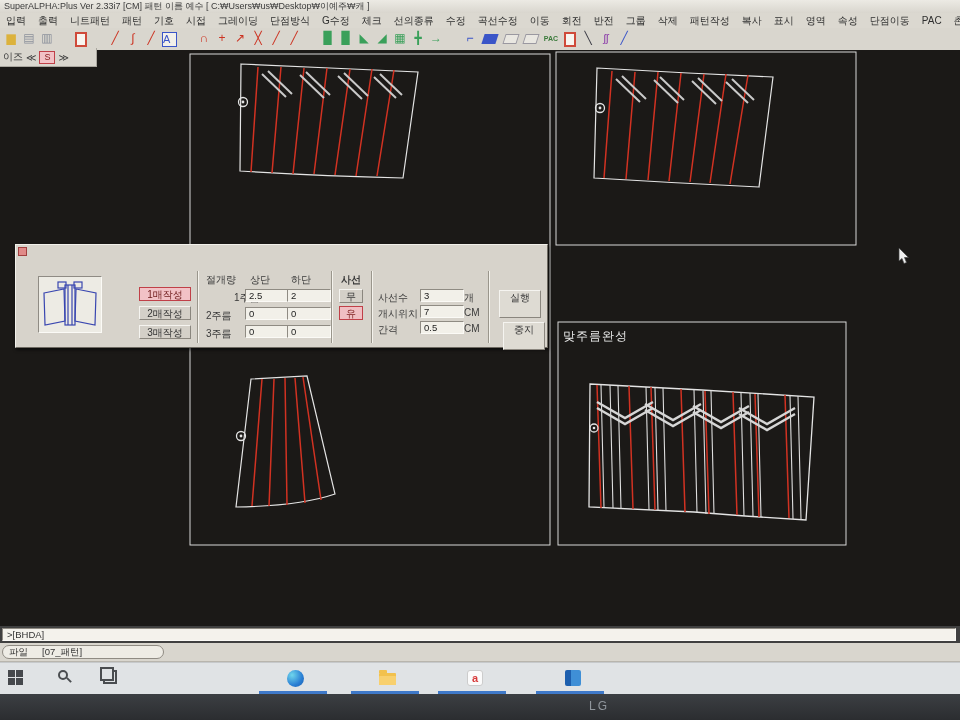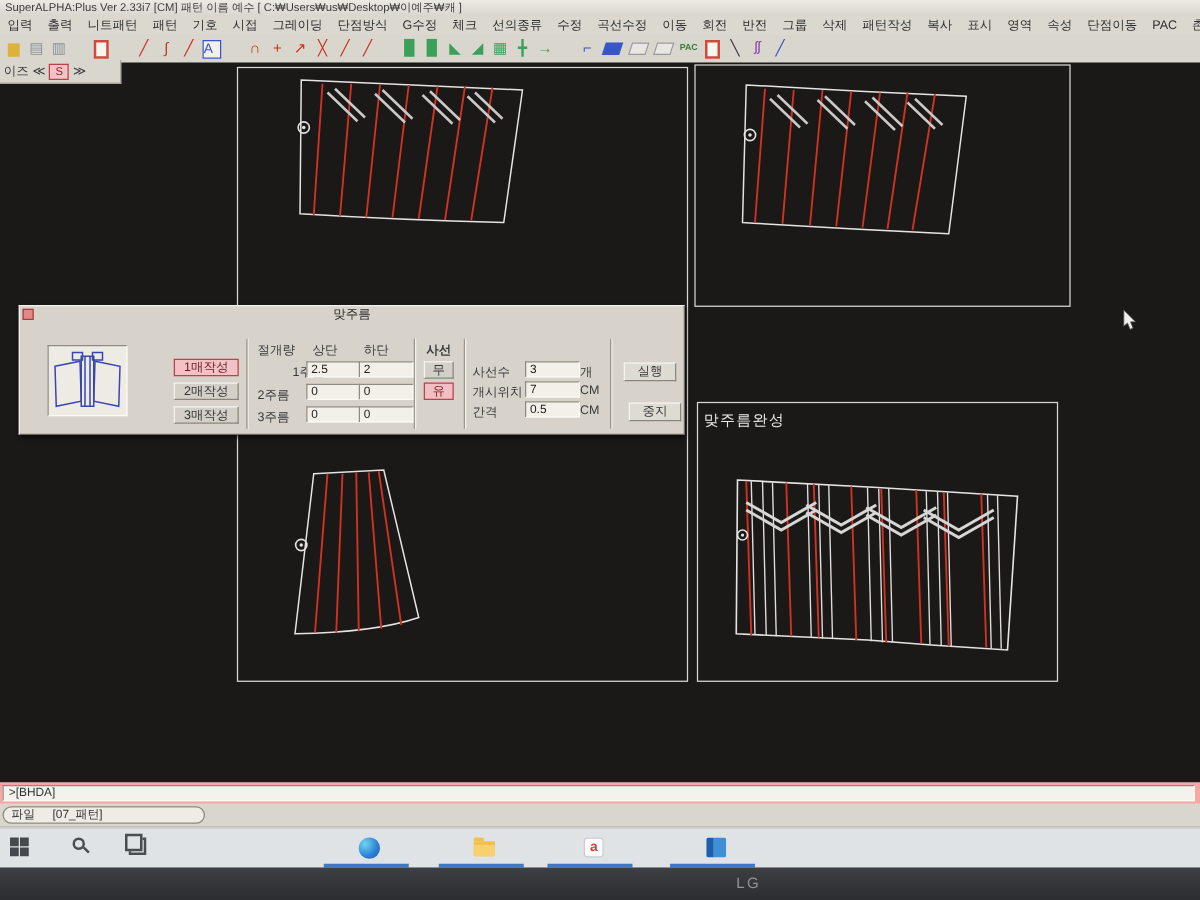--- a/index.html
+++ b/index.html
@@ -58,25 +58,25 @@
   .vsep { position:absolute; top:26px; width:2px; height:72px;
     border-left:1px solid #9a968c; border-right:1px solid #f4f2ec; }
   .dlg-lab { position:absolute; white-space:nowrap; }
   .dlg-box { position:absolute; width:44px; height:13px; background:#f2f0e9;
     border:1px solid #8f8b83; border-bottom-color:#fbfaf6; border-right-color:#fbfaf6;
     font-size:9.5px; line-height:11px; padding-left:3px; color:#222; }
   .tg-btn { position:absolute; left:323px; width:24px; height:14px; text-align:center;
     line-height:13px; background:#d4d0c8; border:1px solid #8a867e;
     border-top-color:#f5f4f0; border-left-color:#f5f4f0; }
   .tg-btn.active { background:#f0bfc3; border:1px solid #c04048; color:#7c1f1f; }
-  .run-btn { position:absolute; width:42px; height:15px; text-align:center; line-height:14px;
+  .run-btn { position:absolute; width:42px; height:28px; text-align:center; line-height:14px;
     background:#dedbd3; border:1px solid #8a867e; border-top-color:#f5f4f0; border-left-color:#f5f4f0; }
 
   
-  .cmd-row { position:absolute; left:0; top:626px; width:960px; height:17px; background:#fca5a5; }
+  .cmd-row { position:absolute; left:0; top:626px; width:960px; height:17px; background:#404040; }
   .cmd-field { position:absolute; left:2px; top:2px; width:954px; height:13px; background:#f4f2ec;
     border:1px solid #8f8b83; border-bottom-color:#fbfaf6; border-right-color:#fbfaf6;
     font-size:9.5px; line-height:11px; padding-left:4px; color:#333; }
   .file-row { position:absolute; left:0; top:643px; width:960px; height:19px; background:#d9d6ce;
     border-bottom:1px solid #b8b5ad; }
   .file-field { position:absolute; left:2px; top:2px; width:162px; height:14px; background:#eeece5;
     border:1px solid #8f8b83; border-radius:7px; font-size:9.5px; line-height:12px;
     padding-left:6px; color:#333; display:flex; gap:14px; }
 
   
@@ -242,21 +242,20 @@
 
 <div class="size-strip">
   <span>이즈</span>
   <span>≪</span>
   <span class="size-val">S</span>
   <span>≫</span>
 </div>
 
 <div class="dialog">
   <div class="dlg-sysicon"></div>
-  <div class="dlg-title">맞주름</div>
 
   <div class="preview-box">
     <svg width="62" height="55" viewBox="0 0 62 55">
       <g stroke="#3946b0" stroke-width="1.2" fill="none">
         <path d="M5,16 L25,12 L26,44 L6,48 Z"></path>
         <path d="M37,12 L57,16 L56,48 L36,44 Z"></path>
         <rect x="26" y="8" width="10" height="40"></rect>
         <path d="M29,8 L29,48 M33,8 L33,48"></path>
         <rect x="19" y="5" width="8" height="6"></rect>
         <rect x="35" y="5" width="8" height="6"></rect>

